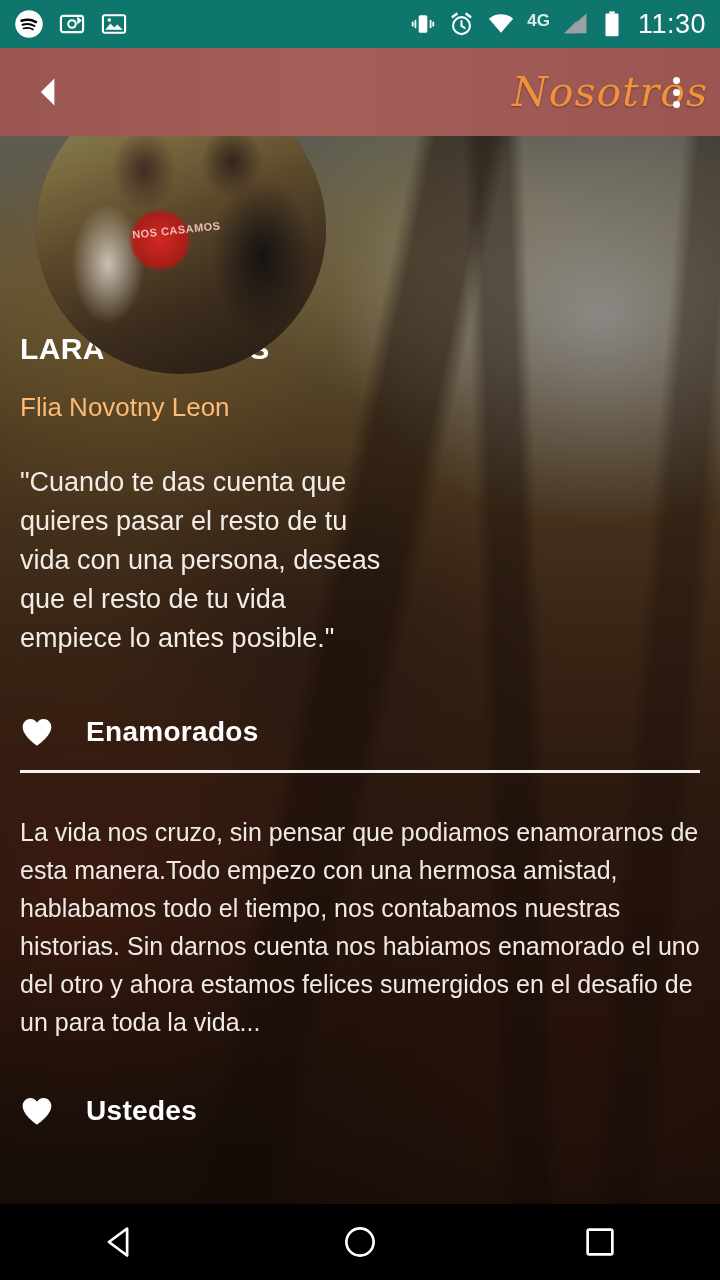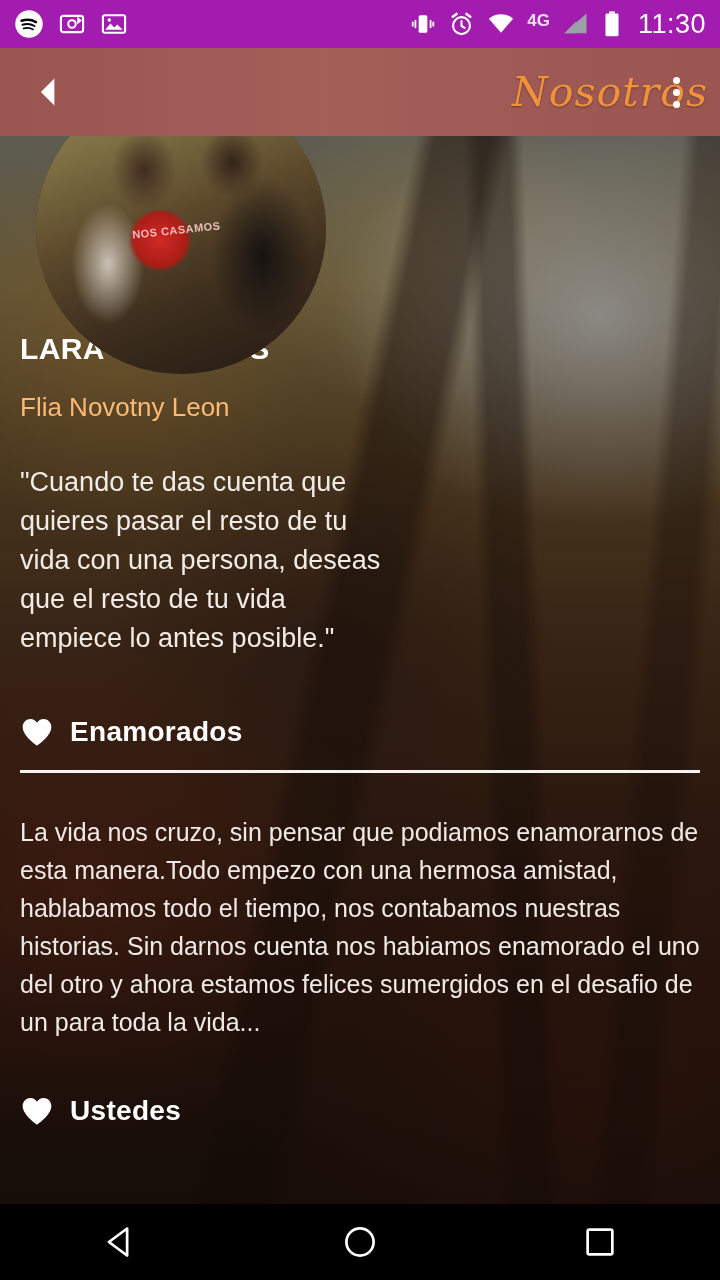--- a/index.html
+++ b/index.html
@@ -15,21 +15,21 @@
     width: 720px;
     height: 1280px;
     overflow: hidden;
     background: #1a1210;
   }
 
   
   .status-bar {
     position: relative;
     height: 48px;
-    background: #a21caf;
+    background: #0f766e;
     display: flex;
     align-items: center;
     padding: 0 14px;
     z-index: 40;
   }
   .status-left { display: flex; align-items: center; gap: 14px; }
   .status-right { margin-left: auto; display: flex; align-items: center; gap: 12px; }
   .sb-icon { display: block; }
   .clock {
     color: #fff;
@@ -196,21 +196,21 @@
     color: #f2ece7;
     font-size: 27px;
     line-height: 39px;
     margin-top: 40px;
     white-space: pre-line;
   }
 
   .section-head {
     display: flex;
     align-items: center;
-    gap: 16px;
+    gap: 32px;
     margin-top: 58px;
   }
   .heart-icon { display: block; }
   .section-title {
     color: #fff;
     font-size: 28px;
     font-weight: 700;
     letter-spacing: .3px;
   }
   .rule {

